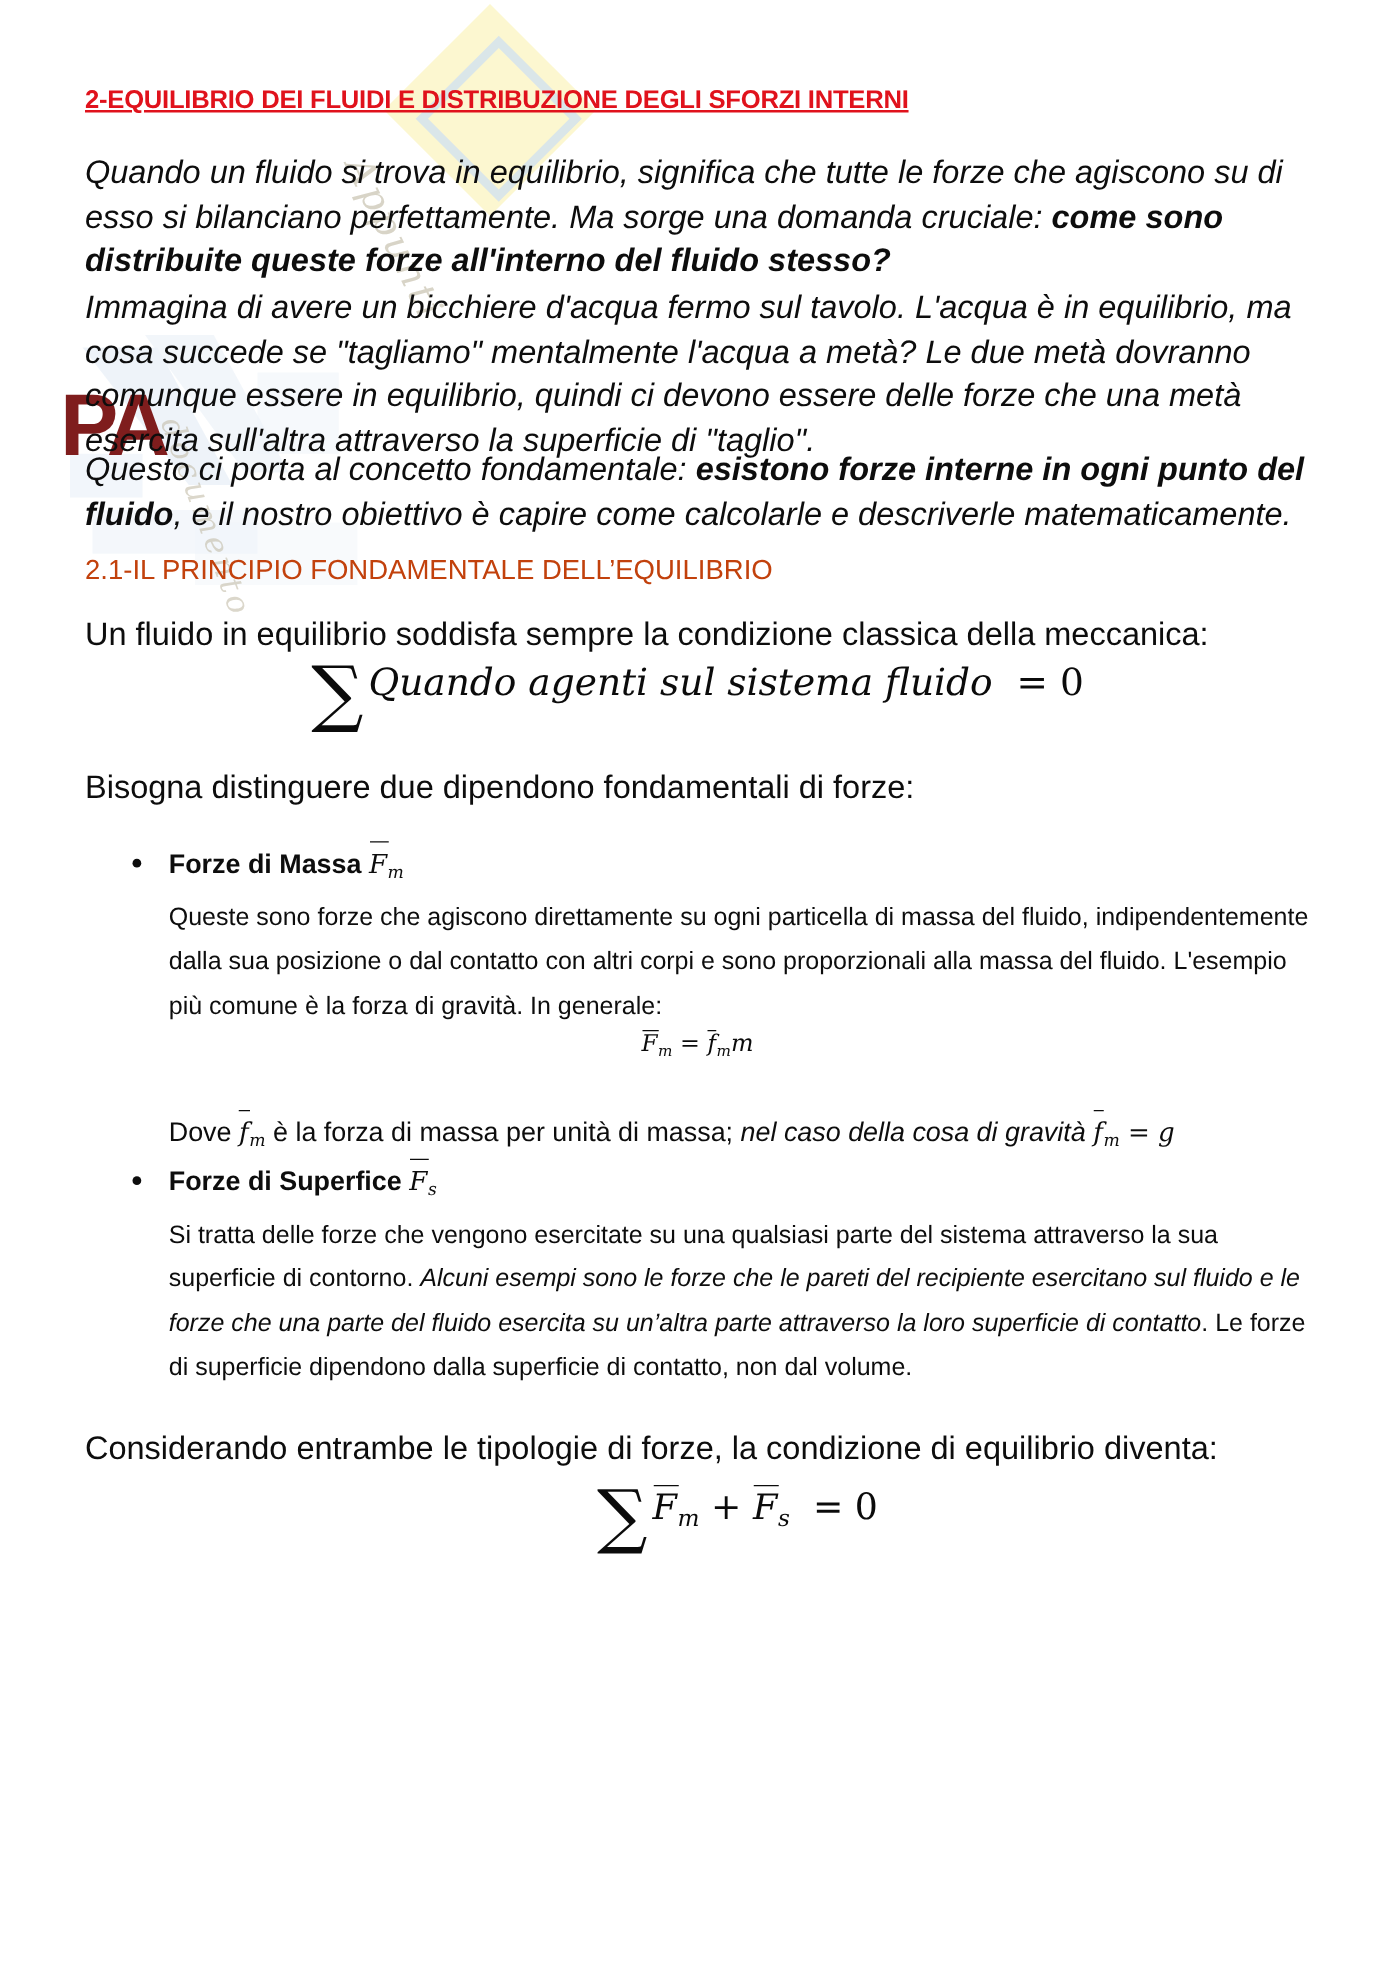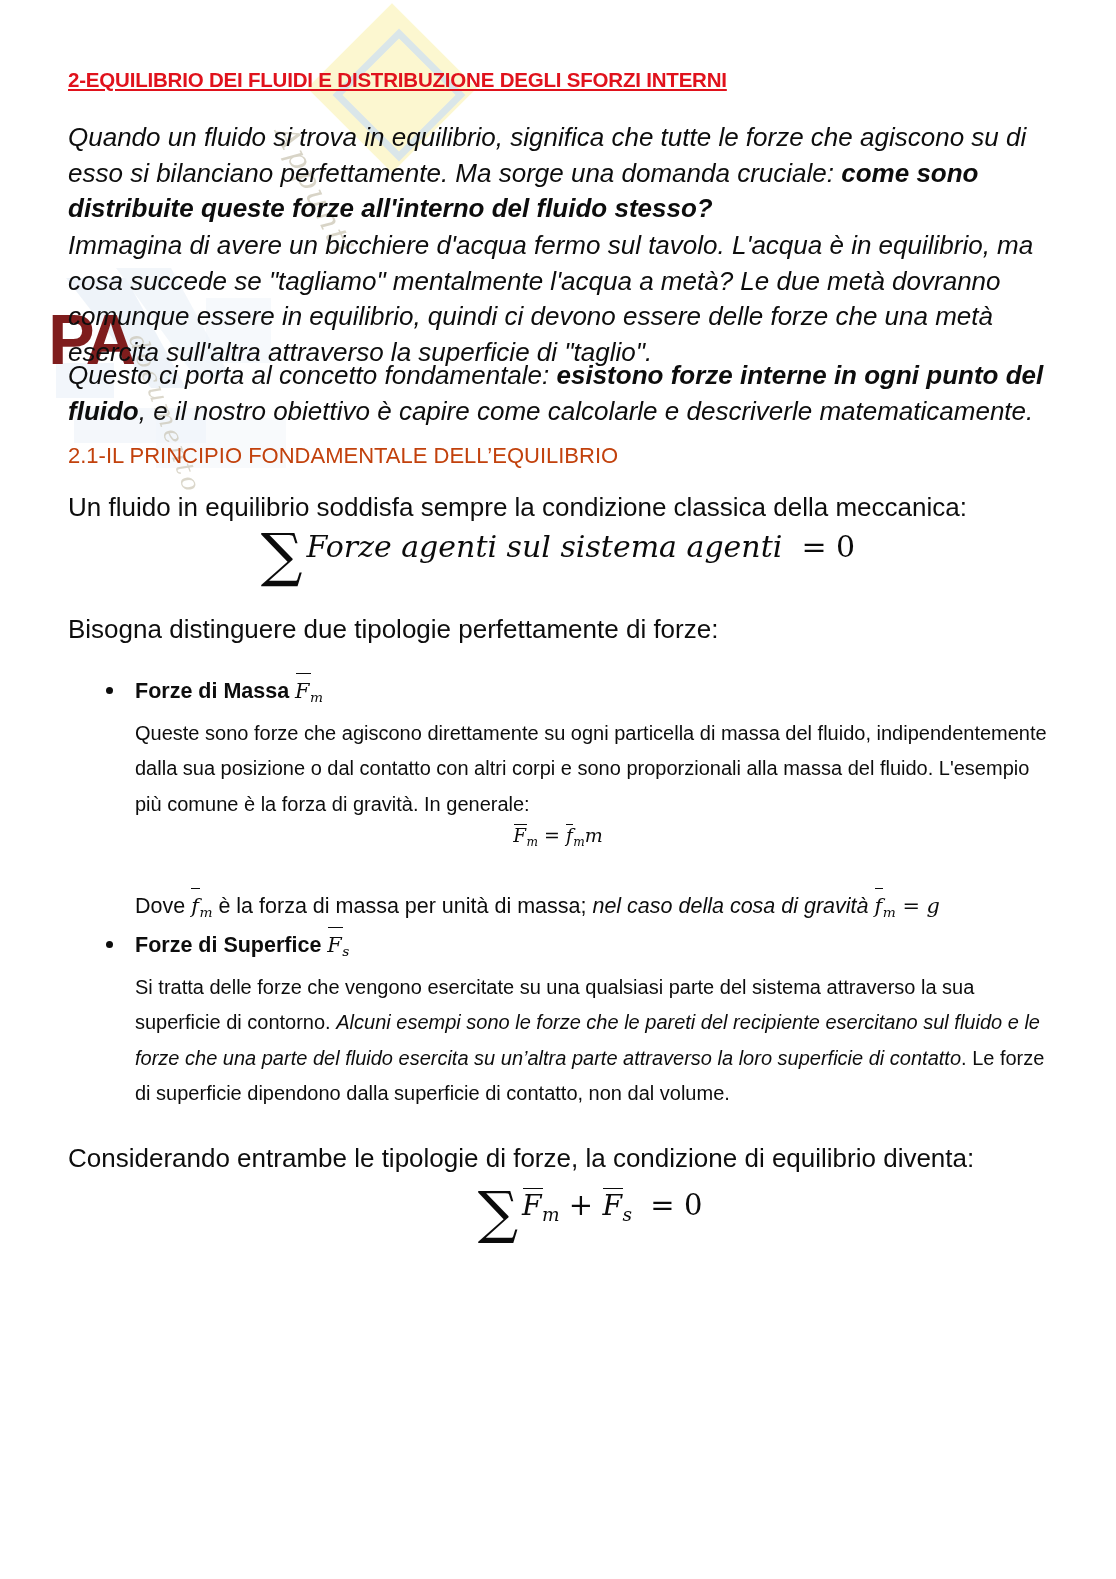--- a/index.html
+++ b/index.html
@@ -268,24 +268,24 @@
     <span>Questo ci porta al concetto fondamentale: </span><span class="bi">esistono forze interne in ogni punto del fluido</span><span>, e il nostro obiettivo è capire come calcolarle e descriverle matematicamente.</span>
   </div>
 
   <div class="para italic p2">Immagina di avere un bicchiere d'acqua fermo sul tavolo. L'acqua è in equilibrio, ma cosa succede se "tagliamo" mentalmente l'acqua a metà? Le due metà dovranno comunque essere in equilibrio, quindi ci devono essere delle forze che una metà esercita sull'altra attraverso la superficie di "taglio".</div>
 
   <div class="sub-title">2.1-IL PRINCIPIO FONDAMENTALE DELL’EQUILIBRIO</div>
 
   <div class="para p4">Un fluido in equilibrio soddisfa sempre la condizione classica della meccanica:</div>
 
   <div class="eq eq-1">
-    <span class="sum">∑</span><span class="mi">Forze agenti sul sistema agenti</span>&nbsp;&nbsp;<span>=</span>&nbsp;<span>0</span>
-  </div>
-
-  <div class="para p5">Bisogna distinguere due tipologie perfettamente di forze:</div>
+    <span class="sum">∑</span><span class="mi">Quando agenti sul sistema fluido</span>&nbsp;&nbsp;<span>=</span>&nbsp;<span>0</span>
+  </div>
+
+  <div class="para p5">Bisogna distinguere due dipendono fondamentali di forze:</div>
 
   <div class="bullet-block b1">
     <div class="bullet-head">
       <span class="dot"></span><span>Forze di Massa </span><span class="imath"><span class="ovl">F</span><sub class="sb">m</sub></span>
     </div>
     <div class="bullet-body">Queste sono forze che agiscono direttamente su ogni particella di massa del fluido, indipendentemente dalla sua posizione o dal contatto con altri corpi e sono proporzionali alla massa del fluido. L'esempio più comune è la forza di gravità. In generale:</div>
   </div>
 
   <div class="eq eq-2">
     <span class="imath"><span class="ovl">F</span><sub class="sb">m</sub></span>&nbsp;<span>=</span>&nbsp;<span class="imath"><span class="ovl">f</span><sub class="sb">m</sub></span><span class="mi">m</span>

